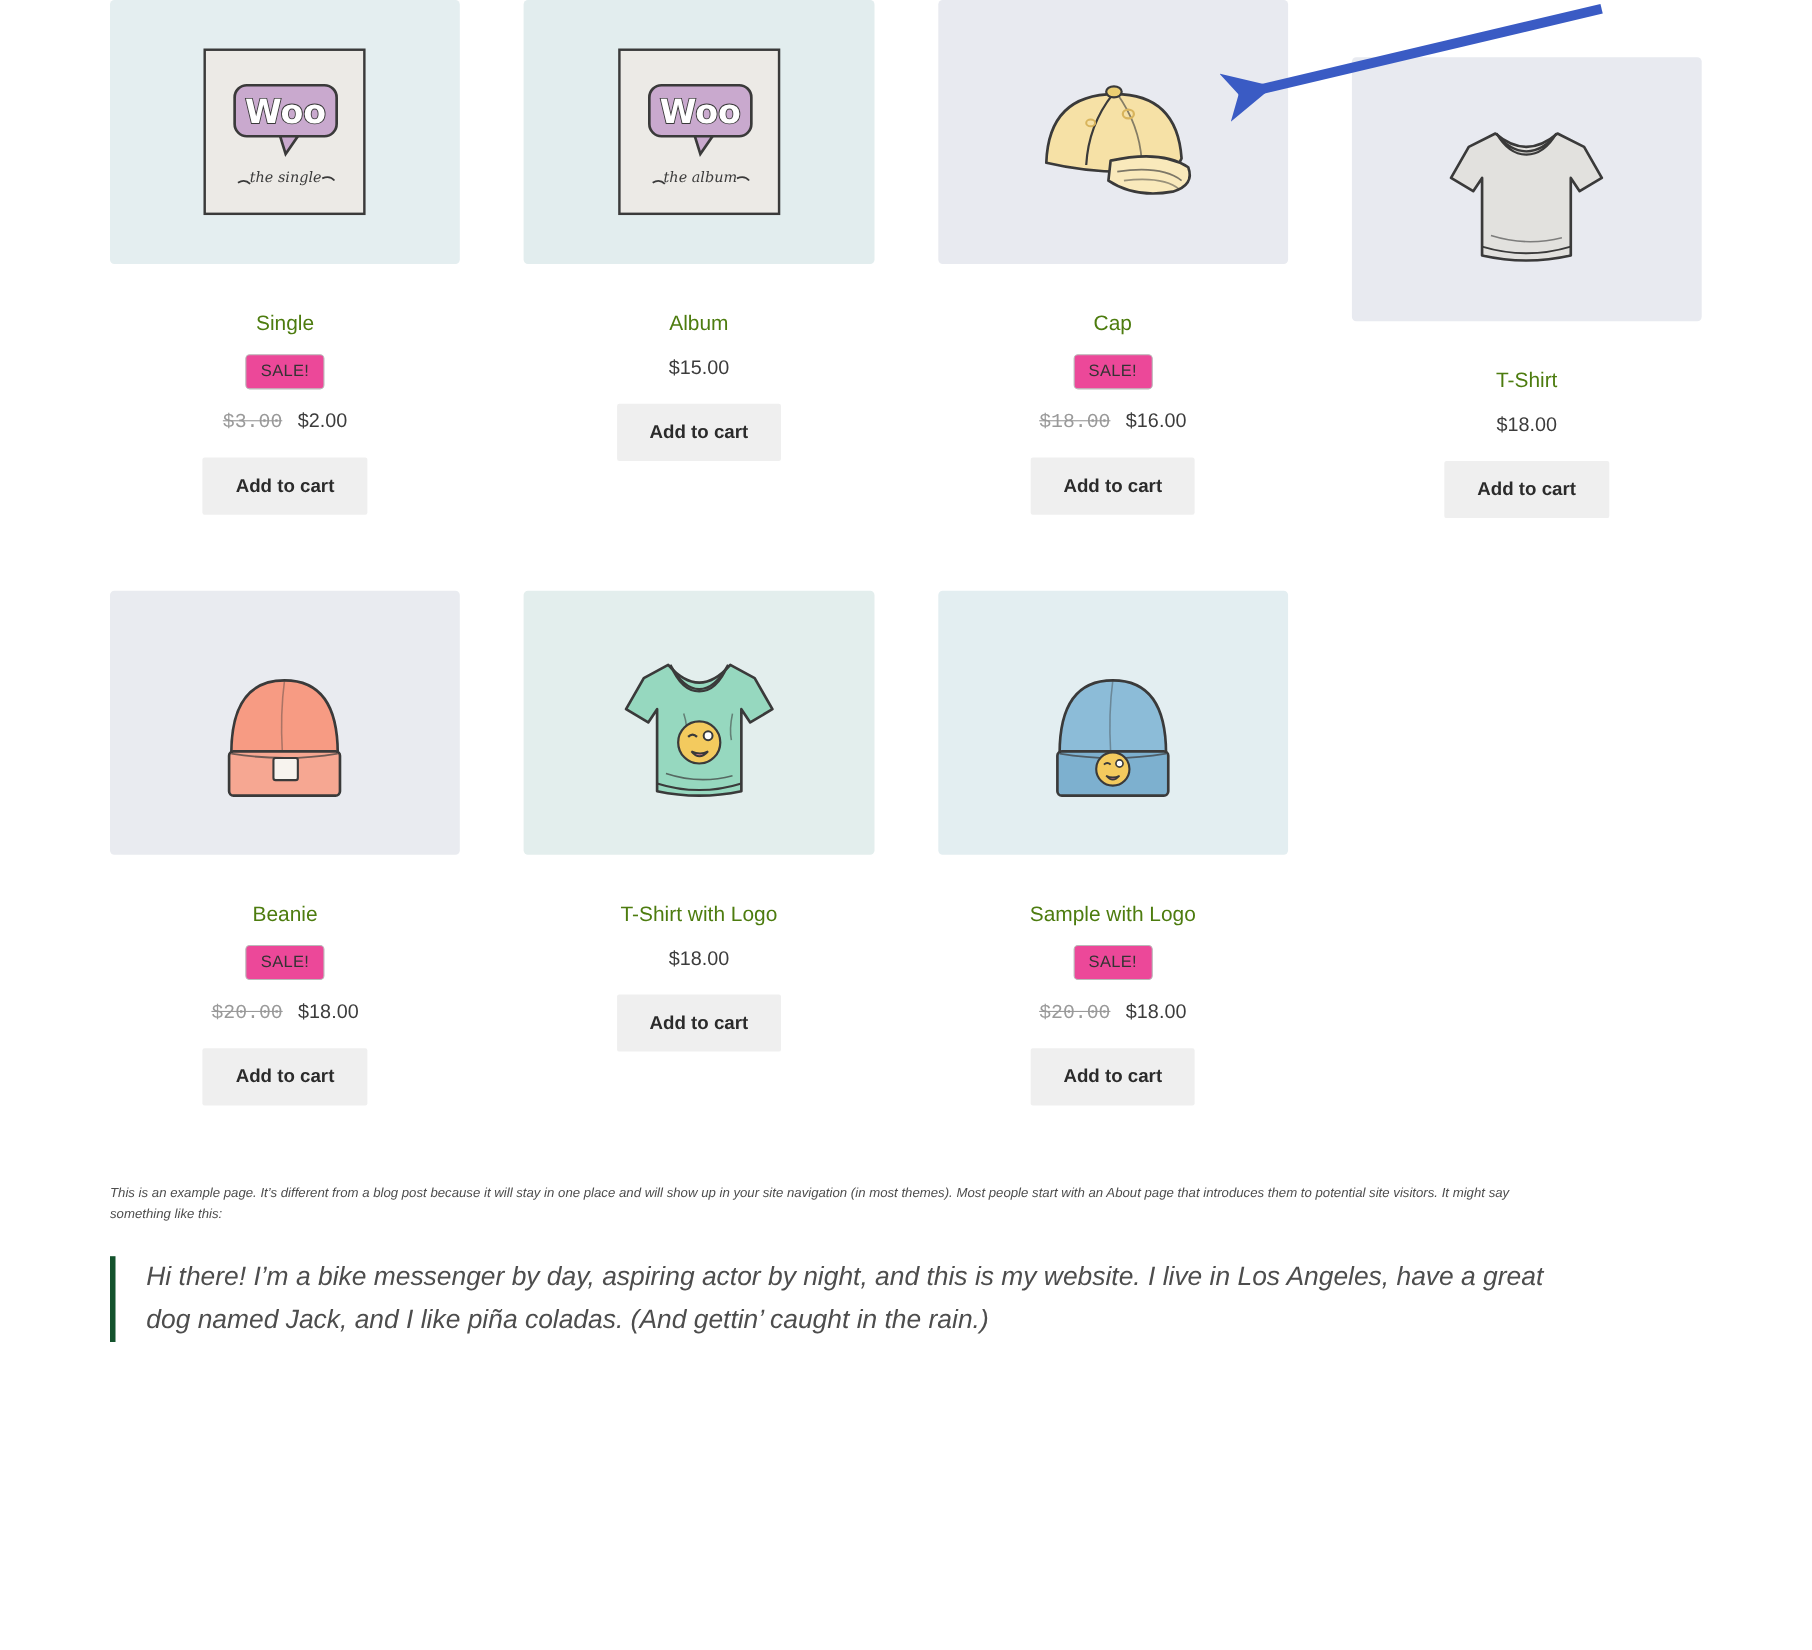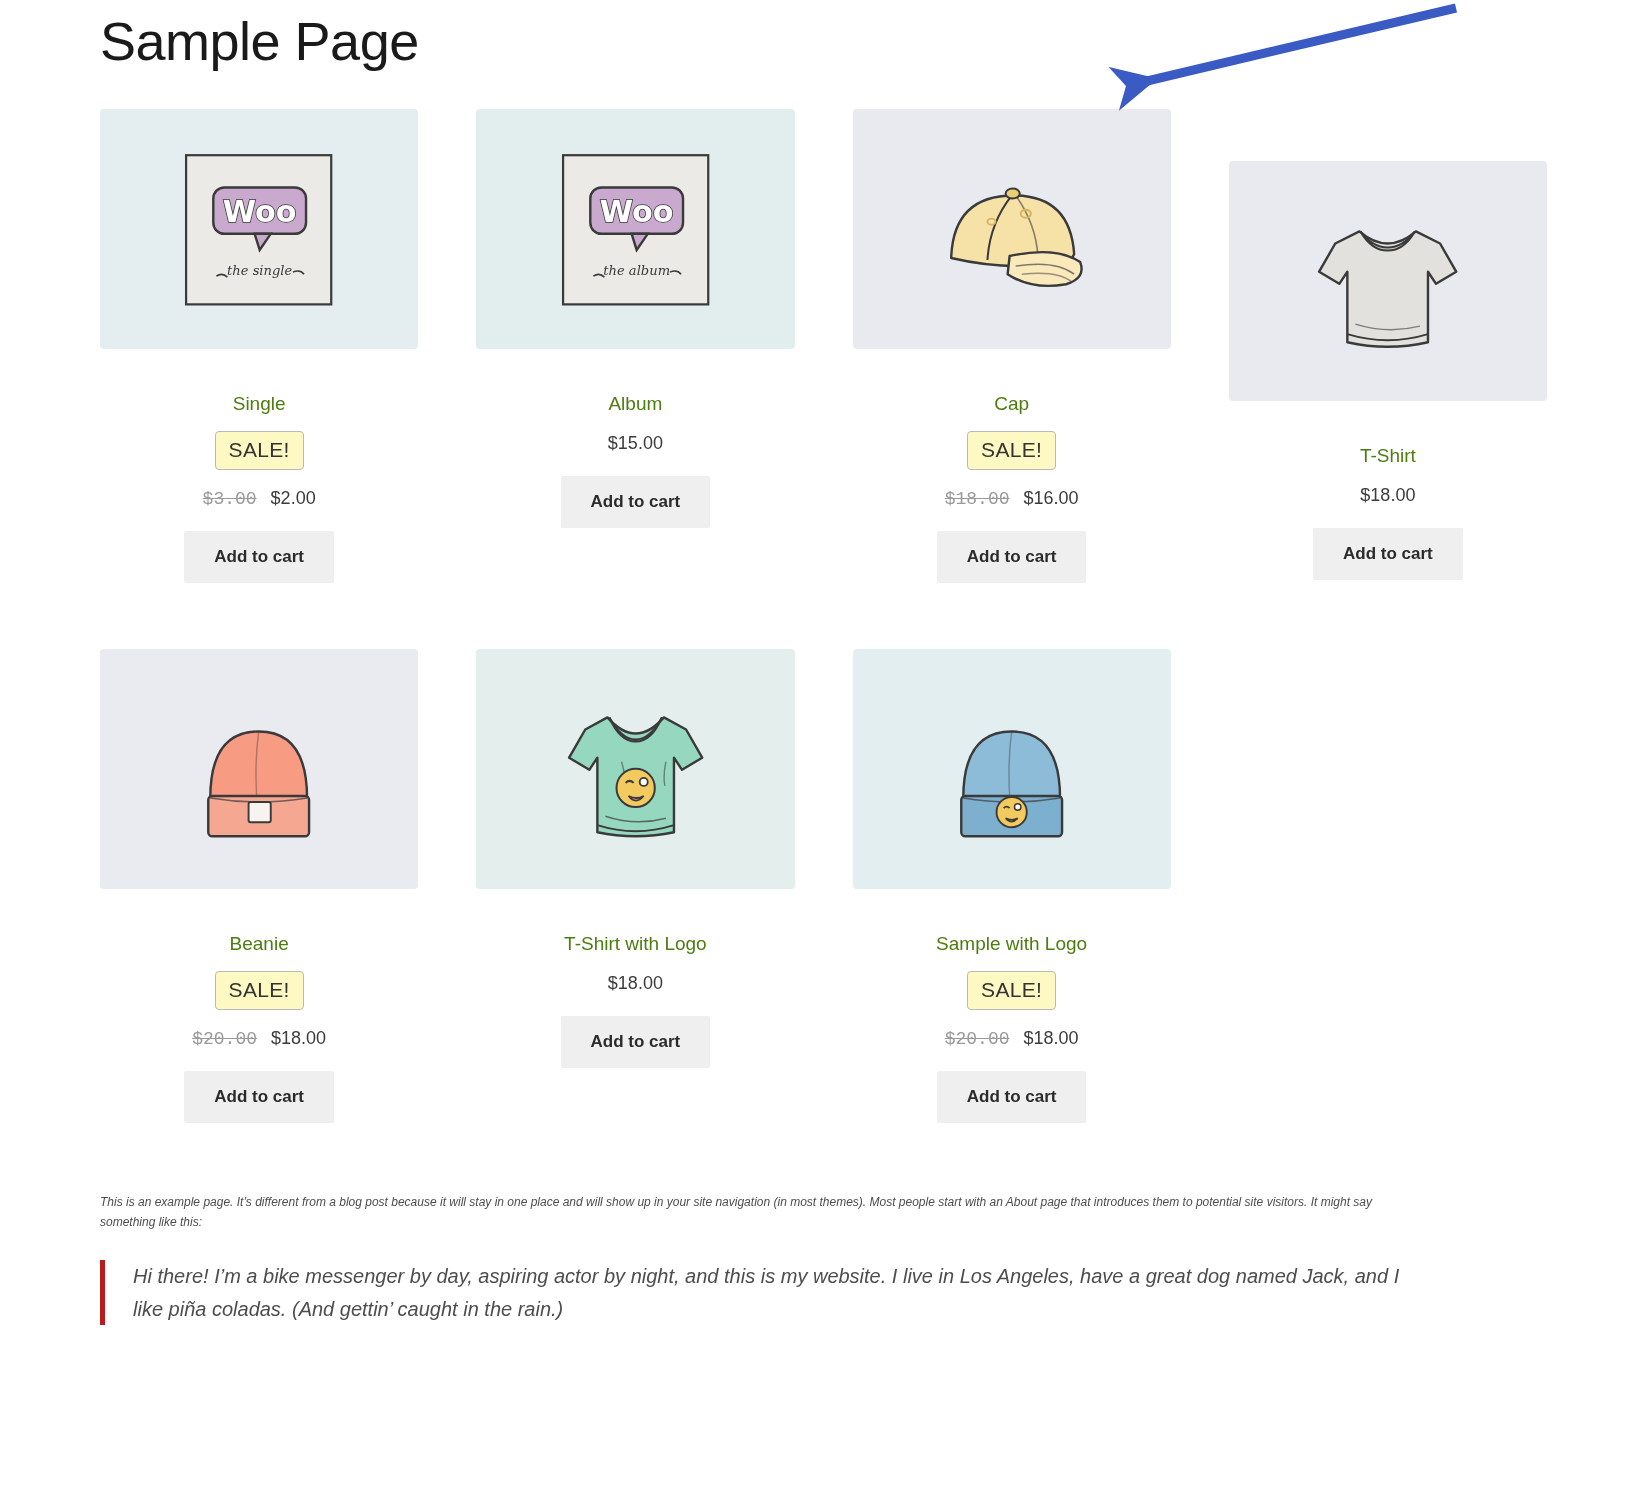--- a/index.html
+++ b/index.html
@@ -51,25 +51,25 @@
     font-weight: 400;
     color: #4d7c0f;
     margin-top: 44px;
   }
 
   .sale-badge {
     display: inline-block;
     border: 1px solid #b9b9b9;
     border-radius: 4px;
     padding: 6px 13px 7px;
-    font-size: 21px;
+    font-size: 15px;
     font-weight: 500;
     letter-spacing: 0.3px;
     color: #333;
-    background: #fef9c3;
+    background: #ec4899;
     margin-top: 16px;
   }
 
   .price-line {
     margin-top: 18px;
     font-size: 18px;
     color: #4a4a4a;
   }
   .price-old {
     color: #9a9a9a;
@@ -100,45 +100,44 @@
     margin-top: 70px;
     font-size: 12px;
     line-height: 1.62;
     color: #4d4d4d;
     max-width: 1310px;
     font-style: italic;
   }
 
   .blockquote {
     margin-top: 28px;
-    border-left: 5px solid #b91c1c;
+    border-left: 5px solid #14532d;
     padding-left: 28px;
     font-style: italic;
-    font-size: 20px;
+    font-size: 24px;
     line-height: 1.62;
     color: #4d4d4d;
     max-width: 1330px;
   }
 
   
   .annot-arrow {
     position: absolute;
     top: 0;
     left: 1080px;
     width: 380px;
     height: 120px;
     pointer-events: none;
   }
 </style>
 </head>
 <body>
 
 <div class="page-wrap">
 
-  <h1 class="page-title">Sample Page</h1>
 
   <div class="product-grid" id="grid">
       <div class="product-card"><a class="product-thumb" style="background: rgb(228, 238, 240);">
           <svg viewBox="0 0 200 200" preserveAspectRatio="xMidYMid meet">
       <rect x="28" y="26" width="144" height="148" fill="#eceae6" stroke="#3a3a3a" stroke-width="2.2"></rect>
       <rect x="55" y="58" width="92" height="46" rx="11" fill="#c9a9ce" stroke="#3a3a3a" stroke-width="2.4"></rect>
       <path d="M96,104 L101,120 L112,104 Z" fill="#c9a9ce" stroke="#3a3a3a" stroke-width="2.4"></path>
       <text x="101" y="92" font-family="'DejaVu Sans',sans-serif" font-size="30" font-weight="700" fill="#ffffff" stroke="#3a3a3a" stroke-width="1.6" text-anchor="middle" paint-order="stroke">Woo</text>
       <text x="101" y="145" font-family="'DejaVu Serif',serif" font-size="13" font-style="italic" fill="#3a3a3a" text-anchor="middle">the  single</text>
       <path d="M58,146 q6,-4 11,1" stroke="#3a3a3a" stroke-width="1.6" fill="none"></path>

